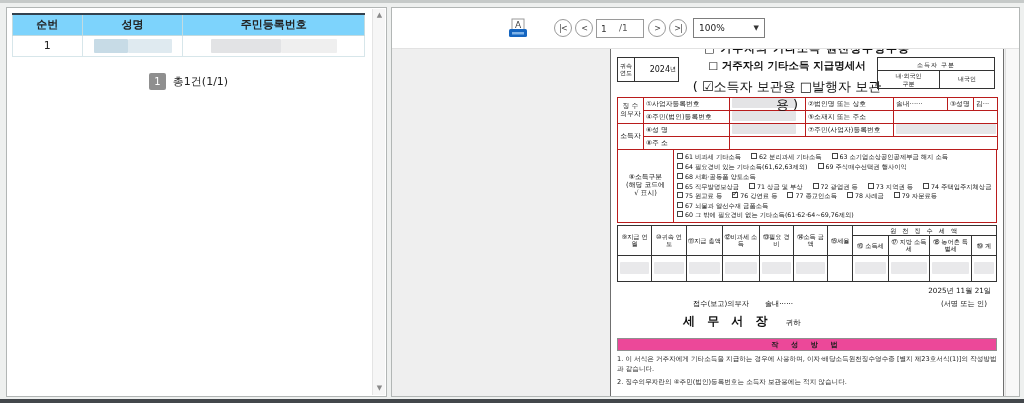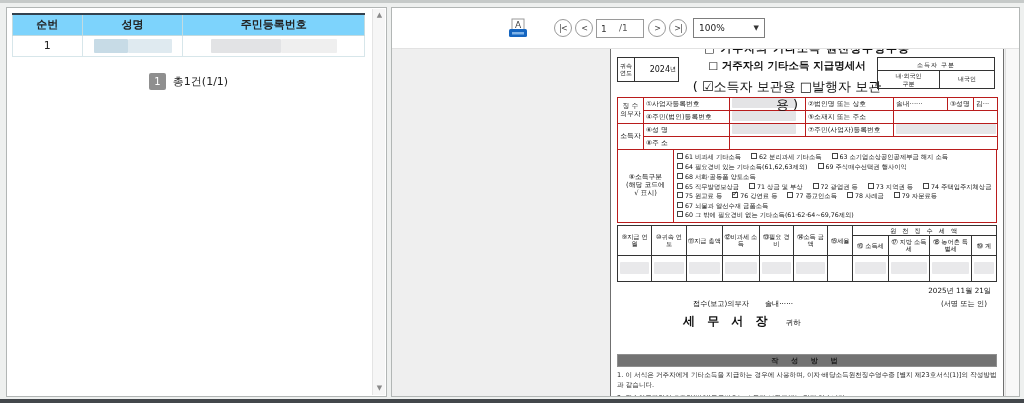--- a/index.html
+++ b/index.html
@@ -69,21 +69,21 @@
 
   table.pay { border-collapse:collapse; width:100%; table-layout:fixed; margin-top:2px; }
   table.pay td { border:1px solid #333; font-size:6.2px; text-align:center; vertical-align:middle; padding:1px; line-height:1.15; overflow:hidden; }
   .band { height:12px; background:#e9e9eb; border-radius:1px; margin:1px; }
 
   .receipt-line { font-size:7.2px; margin:7px 0 0 26px; }
   .date-line { font-size:7.2px; text-align:right; margin:4px 6px 0 0; }
   .recv-line { font-size:7.2px; display:flex; margin-top:3px; }
   .taxoffice-line { font-size:12px; font-weight:bold; letter-spacing:4px; margin:4px 0 0 66px; }
   .taxoffice-line .guiha { font-size:7.5px; font-weight:normal; letter-spacing:0; margin-left:6px; }
-  .guide-bar { margin-top:24px; height:13px; background:#737373; border:1px solid #8f8f8f; text-align:center; font-size:7.2px; font-weight:bold; letter-spacing:5px; line-height:12px; color:#1d1d1d; }
+  .guide-bar { margin-top:8px; height:13px; background:#ec4899; border:1px solid #8f8f8f; text-align:center; font-size:7.2px; font-weight:bold; letter-spacing:5px; line-height:12px; color:#1d1d1d; }
   .instr { font-size:6.6px; line-height:1.5; margin-top:4px; color:#1b1b1b; }
   .instr p { margin-bottom:4px; white-space:normal; }
 </style>
 </head>
 <body>
 
 <div class="edge-top"></div>
 
 <div class="left-panel">
   <div class="grid-wrap">

